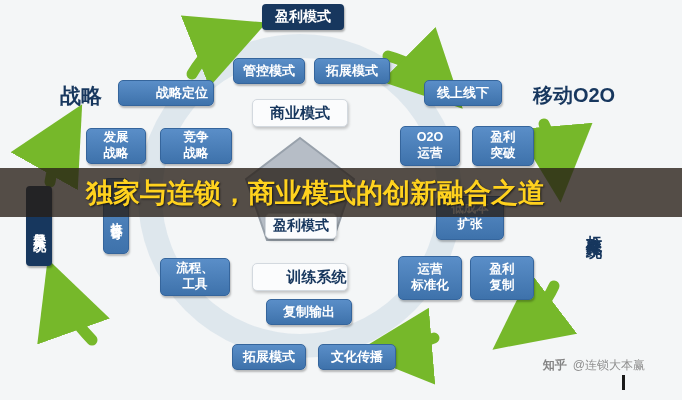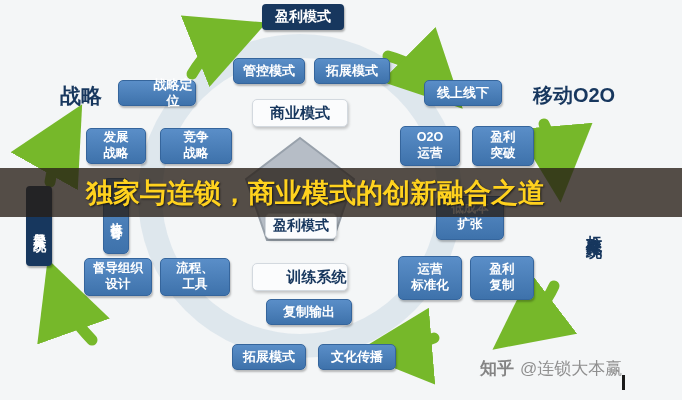--- a/index.html
+++ b/index.html
@@ -38,21 +38,21 @@
     position:absolute;left:0;top:168px;width:682px;height:49px;
     background:rgba(38,30,22,.78);z-index:50;
     display:flex;align-items:center;
   }
   .overlay-title{
     padding-left:86px;font-size:27px;font-weight:bold;color:#ffd21e;
     text-shadow:1px 1px 2px rgba(0,0,0,.65);white-space:nowrap;
   }
   .watermark{
     position:absolute;left:480px;top:357px;width:165px;z-index:20;
-    font-size:17px;color:#8f8f8f;white-space:nowrap;
+    font-size:12px;color:#8f8f8f;text-align:right;white-space:nowrap;
   }
   .watermark .brand{font-weight:bold;color:#848484;margin-right:6px;}
   .cursor-mark{
     position:absolute;left:622px;top:375px;width:3px;height:15px;
     background:#1a1a1a;z-index:20;
   }
 </style>
 </head>
 <body>
 
@@ -76,41 +76,39 @@
       <path d="M50,182 Q54,154 67,131" marker-end="url(#ah)"></path>
     </g>
   </svg>
 
   <div class="node navy" style="left:262px;top:4px;width:82px;height:26px;">盈利模式</div>
   <div class="node blue" style="left:233px;top:58px;width:72px;height:26px;">管控模式</div>
   <div class="node blue" style="left:314px;top:58px;width:76px;height:26px;">拓展模式</div>
   <div class="node white" style="left:252px;top:99px;width:96px;height:28px;">商业模式</div>
 
   <div class="node plain" style="left:58px;top:84px;width:46px;height:24px;font-size:21px;">战略</div>
-  <div class="node blue" style="left:118px;top:80px;width:78px;height:26px;padding-left:32px;">战略定位</div>
+  <div class="node blue" style="left:118px;top:80px;width:96px;height:26px;padding-left:32px;">战略定位</div>
   <div class="node blue two-line" style="left:86px;top:128px;width:60px;height:36px;">发展
 战略</div>
   <div class="node blue two-line" style="left:160px;top:128px;width:72px;height:36px;">竞争
 战略</div>
 
   <div class="node blue" style="left:424px;top:80px;width:78px;height:26px;">线上线下</div>
   <div class="node plain" style="left:530px;top:83px;width:88px;height:24px;font-size:20px;">移动O2O</div>
   <div class="node blue two-line" style="left:400px;top:126px;width:60px;height:40px;">O2O
 运营</div>
   <div class="node blue two-line" style="left:472px;top:126px;width:62px;height:40px;">盈利
 突破</div>
 
   <div class="node plain vert" style="left:582px;top:182px;width:24px;height:90px;font-size:16px;">标准化系统</div>
   <div class="node blue two-line" style="left:436px;top:196px;width:68px;height:44px;font-family:Liberation Mono, monospace;">低成本
 扩张</div>
 
   <div class="node navy vert" style="left:26px;top:186px;width:26px;height:80px;font-size:13px;">督导系统</div>
   <div class="node blue vert" style="left:103px;top:178px;width:26px;height:76px;font-size:12px;">执行督导</div>
-  <div class="node blue two-line" style="left:84px;top:258px;width:68px;height:38px;">督导组织
-设计</div>
   <div class="node blue two-line" style="left:160px;top:258px;width:70px;height:38px;">流程、
 工具</div>
 
   <div class="node white" style="left:252px;top:263px;width:96px;height:28px;padding-left:33px;">训练系统</div>
   <div class="node blue" style="left:266px;top:299px;width:86px;height:26px;">复制输出</div>
   <div class="node blue" style="left:232px;top:344px;width:74px;height:26px;">拓展模式</div>
   <div class="node blue" style="left:318px;top:344px;width:78px;height:26px;">文化传播</div>
 
   <div class="node blue two-line" style="left:398px;top:256px;width:64px;height:44px;">运营
 标准化</div>

